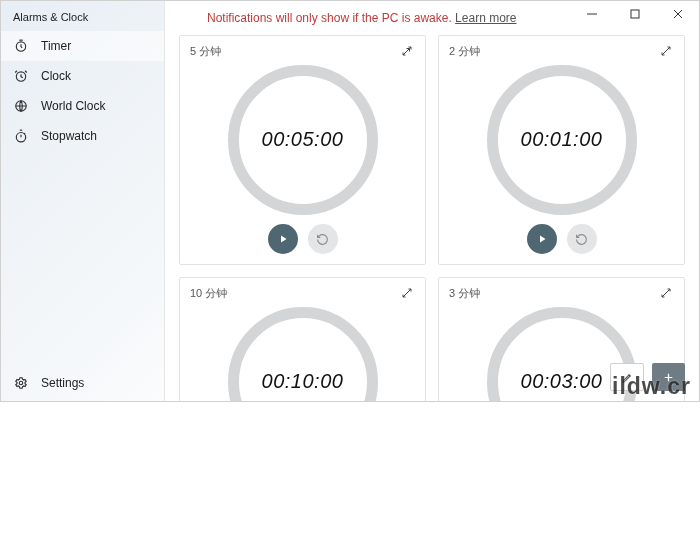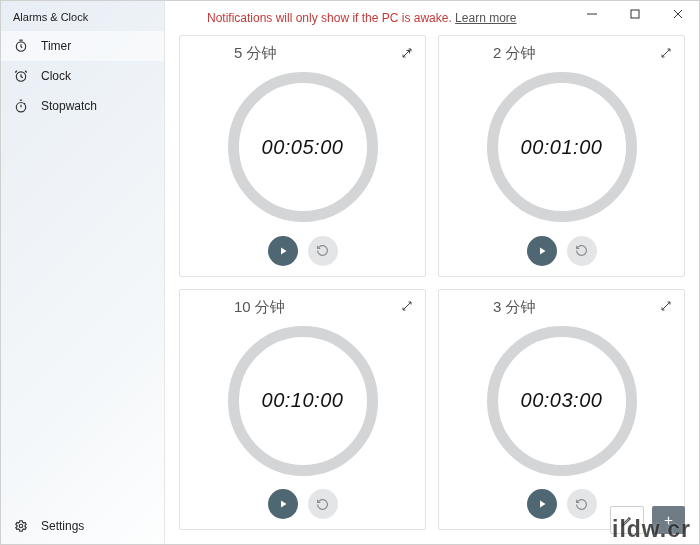--- a/index.html
+++ b/index.html
@@ -1,20 +1,20 @@
 <!DOCTYPE html>
 <html><head>
 <meta charset="utf-8">
 <style>
 * { margin: 0; padding: 0; box-sizing: border-box; font-family: "Segoe UI", -apple-system, sans-serif; }
 html, body { width: 700px; height: 545px; overflow: hidden; }
 .app {
   display: flex;
   width: 700px;
-  height: 545px;
+  height: 402px;
   background: linear-gradient(135deg, #e8eef5 0%, #f5f8fa 40%, #ffffff 60%);
   border: 1px solid #d0d0d0;
   position: relative;
   justify-content: center;
 }
 .sidebar {
   width: 163px;
   display: flex;
   flex-direction: column;
   padding-top: 8px;
@@ -97,21 +97,21 @@
   display: flex;
   flex-direction: column;
   background: #fff;
   min-height: 230px;
 }
 .card-head {
   display: flex;
   justify-content: space-between;
   align-items: center;
 }
-.card-title { font-size: 15px; color: #555; margin-left: 44px; }
+.card-title { font-size: 11px; color: #555; }
 .expand-icon { width: 14px; height: 14px; cursor: pointer; color: #444; }
 .ring-wrap {
   flex: 1;
   display: flex;
   align-items: center;
   justify-content: center;
   position: relative;
   margin-top: 4px;
 }
 .ring {
@@ -213,20 +213,29 @@
         <span class="nav-icon">
           <svg width="14" height="14" viewBox="0 0 24 24" fill="none" stroke="#333" stroke-width="2">
             <circle cx="12" cy="13" r="8"></circle>
               <path d="M12 9v4l3 2"></path>
               <path d="M5 3l-3 3M19 3l3 3"></path>
           </svg>
         </span>
         <span>Clock</span>
       </div>
 
+      <div class="nav-item">
+        <span class="nav-icon">
+          <svg width="14" height="14" viewBox="0 0 24 24" fill="none" stroke="#333" stroke-width="2">
+            <circle cx="12" cy="12" r="9"></circle>
+              <path d="M3 12h18M12 3c3 3 3 15 0 18M12 3c-3 3-3 15 0 18"></path>
+          </svg>
+        </span>
+        <span>World Clock</span>
+      </div>
 
       <div class="nav-item">
         <span class="nav-icon">
           <svg width="14" height="14" viewBox="0 0 24 24" fill="none" stroke="#333" stroke-width="2">
             <circle cx="12" cy="14" r="8"></circle>
               <path d="M12 10v4"></path>
               <path d="M10 2h4"></path>
               <path d="M19 7l-2 2"></path>
           </svg>
         </span>

